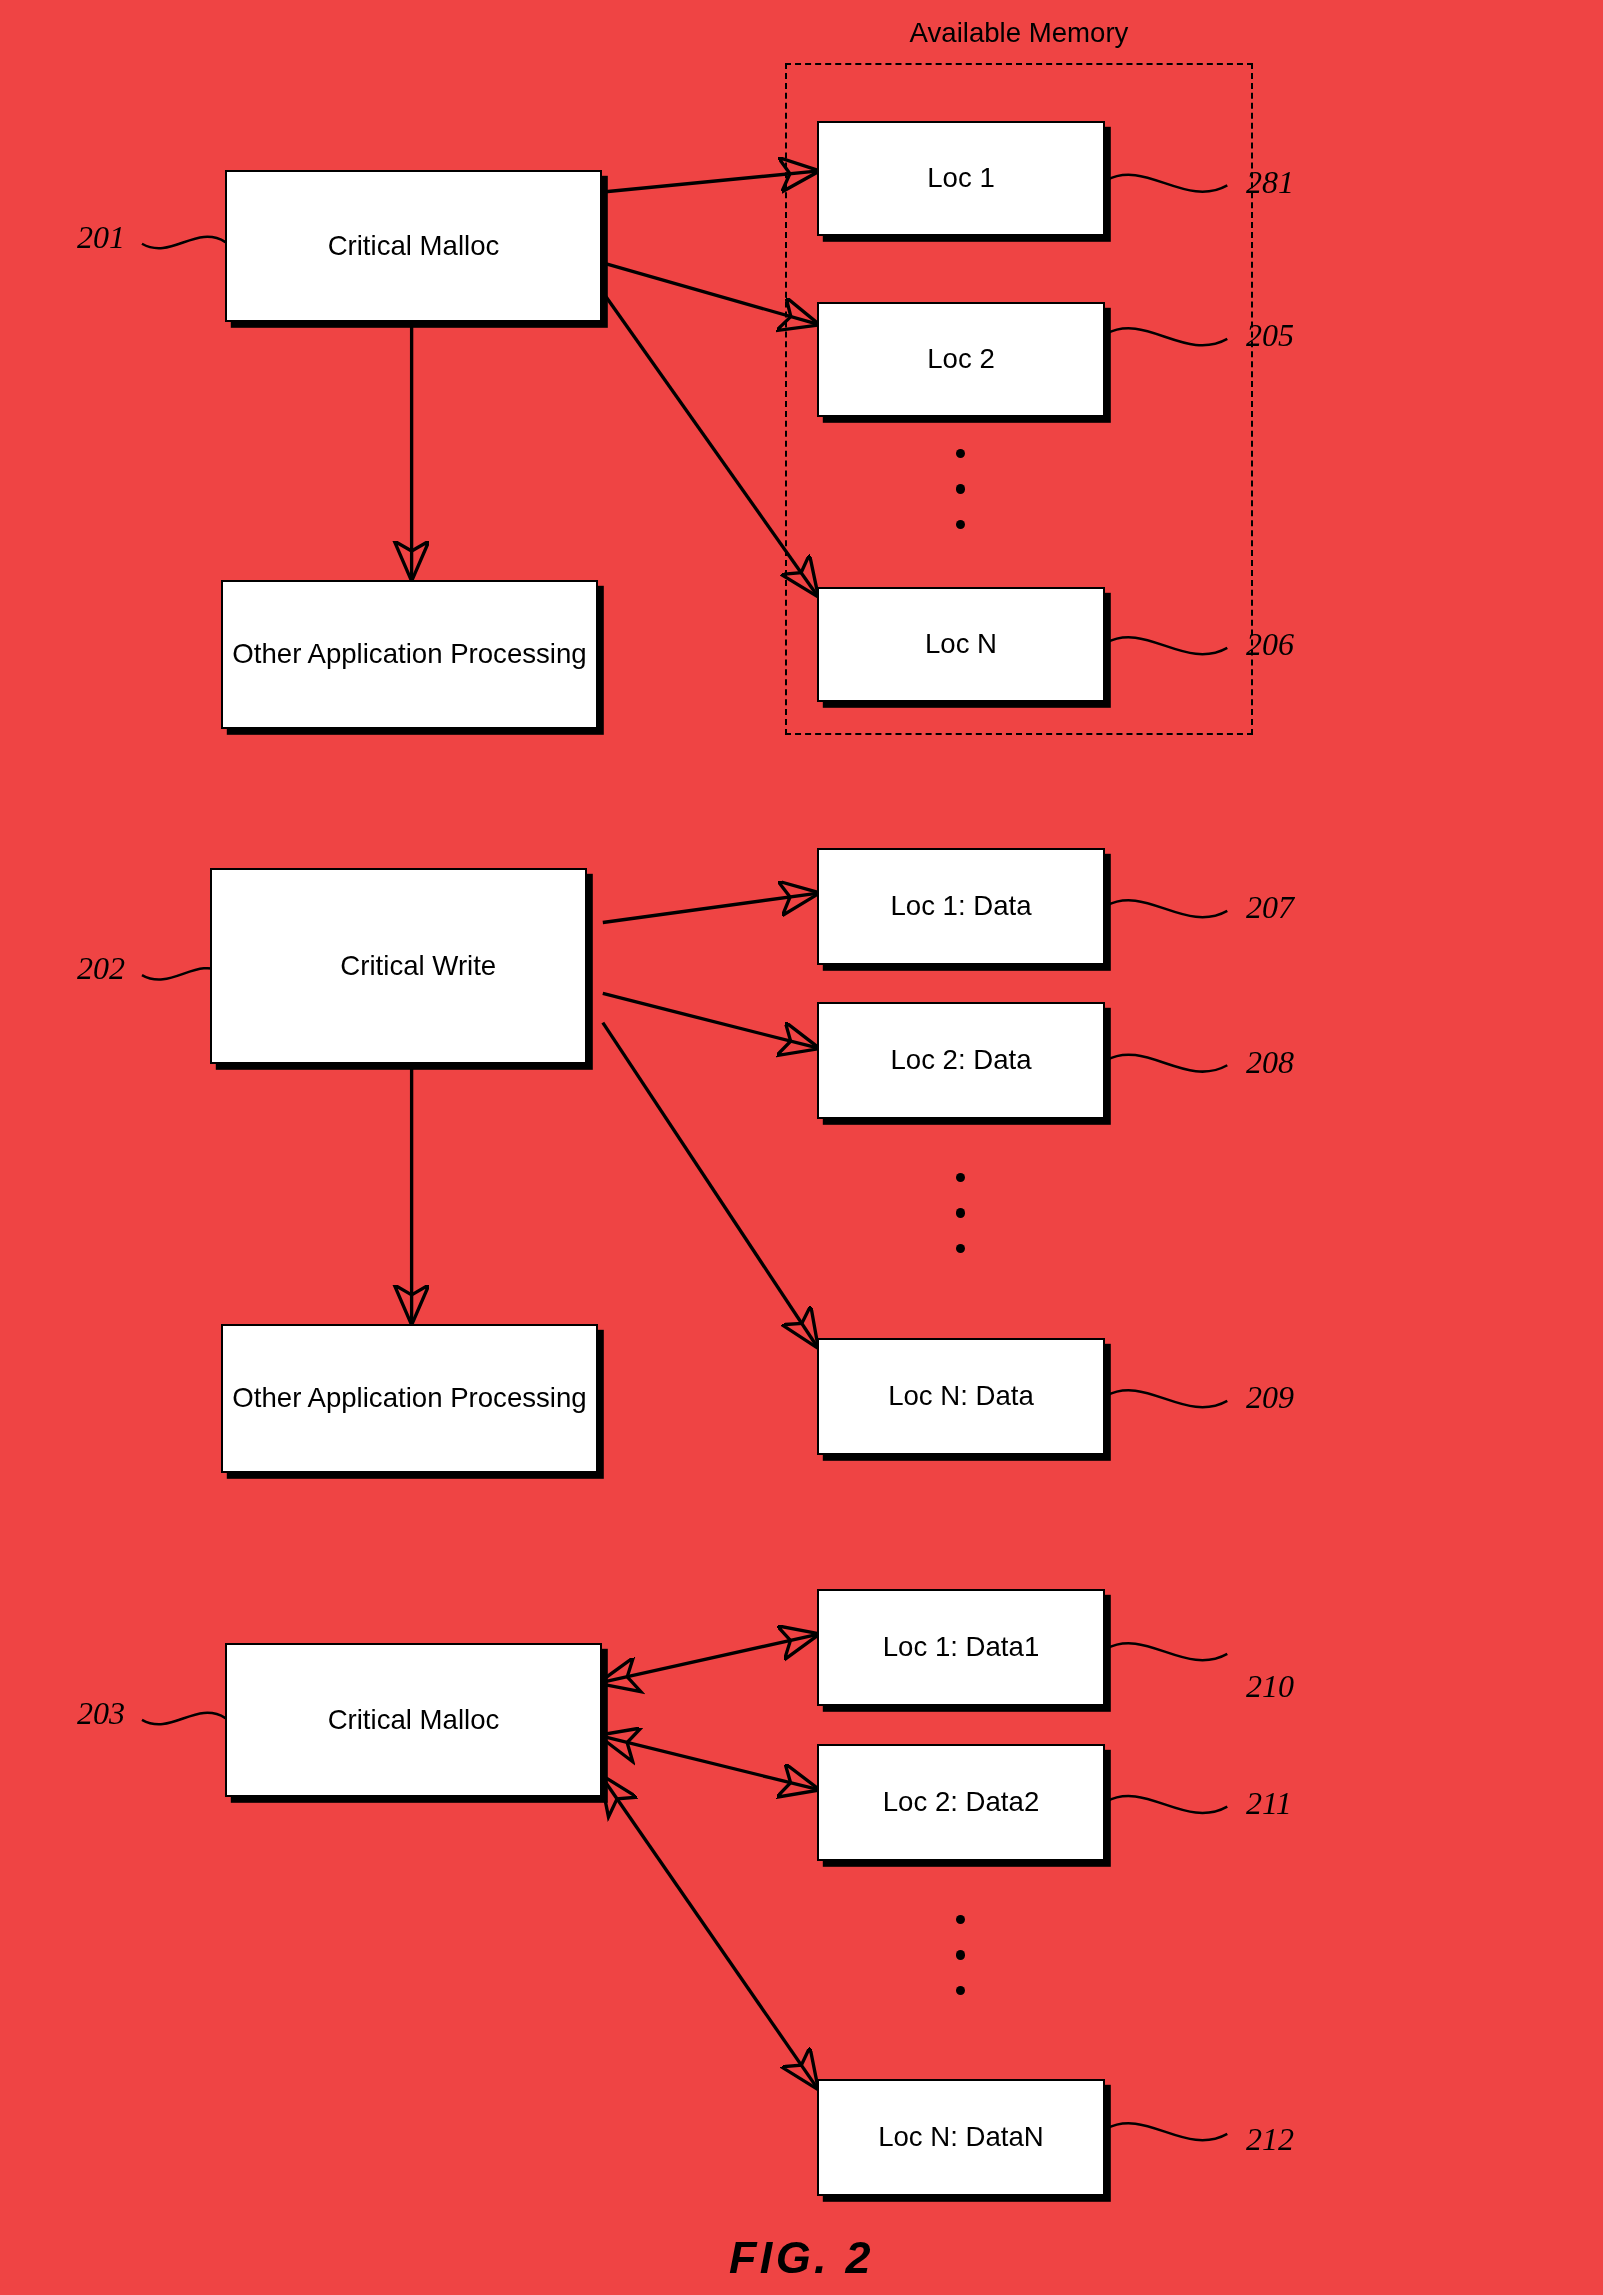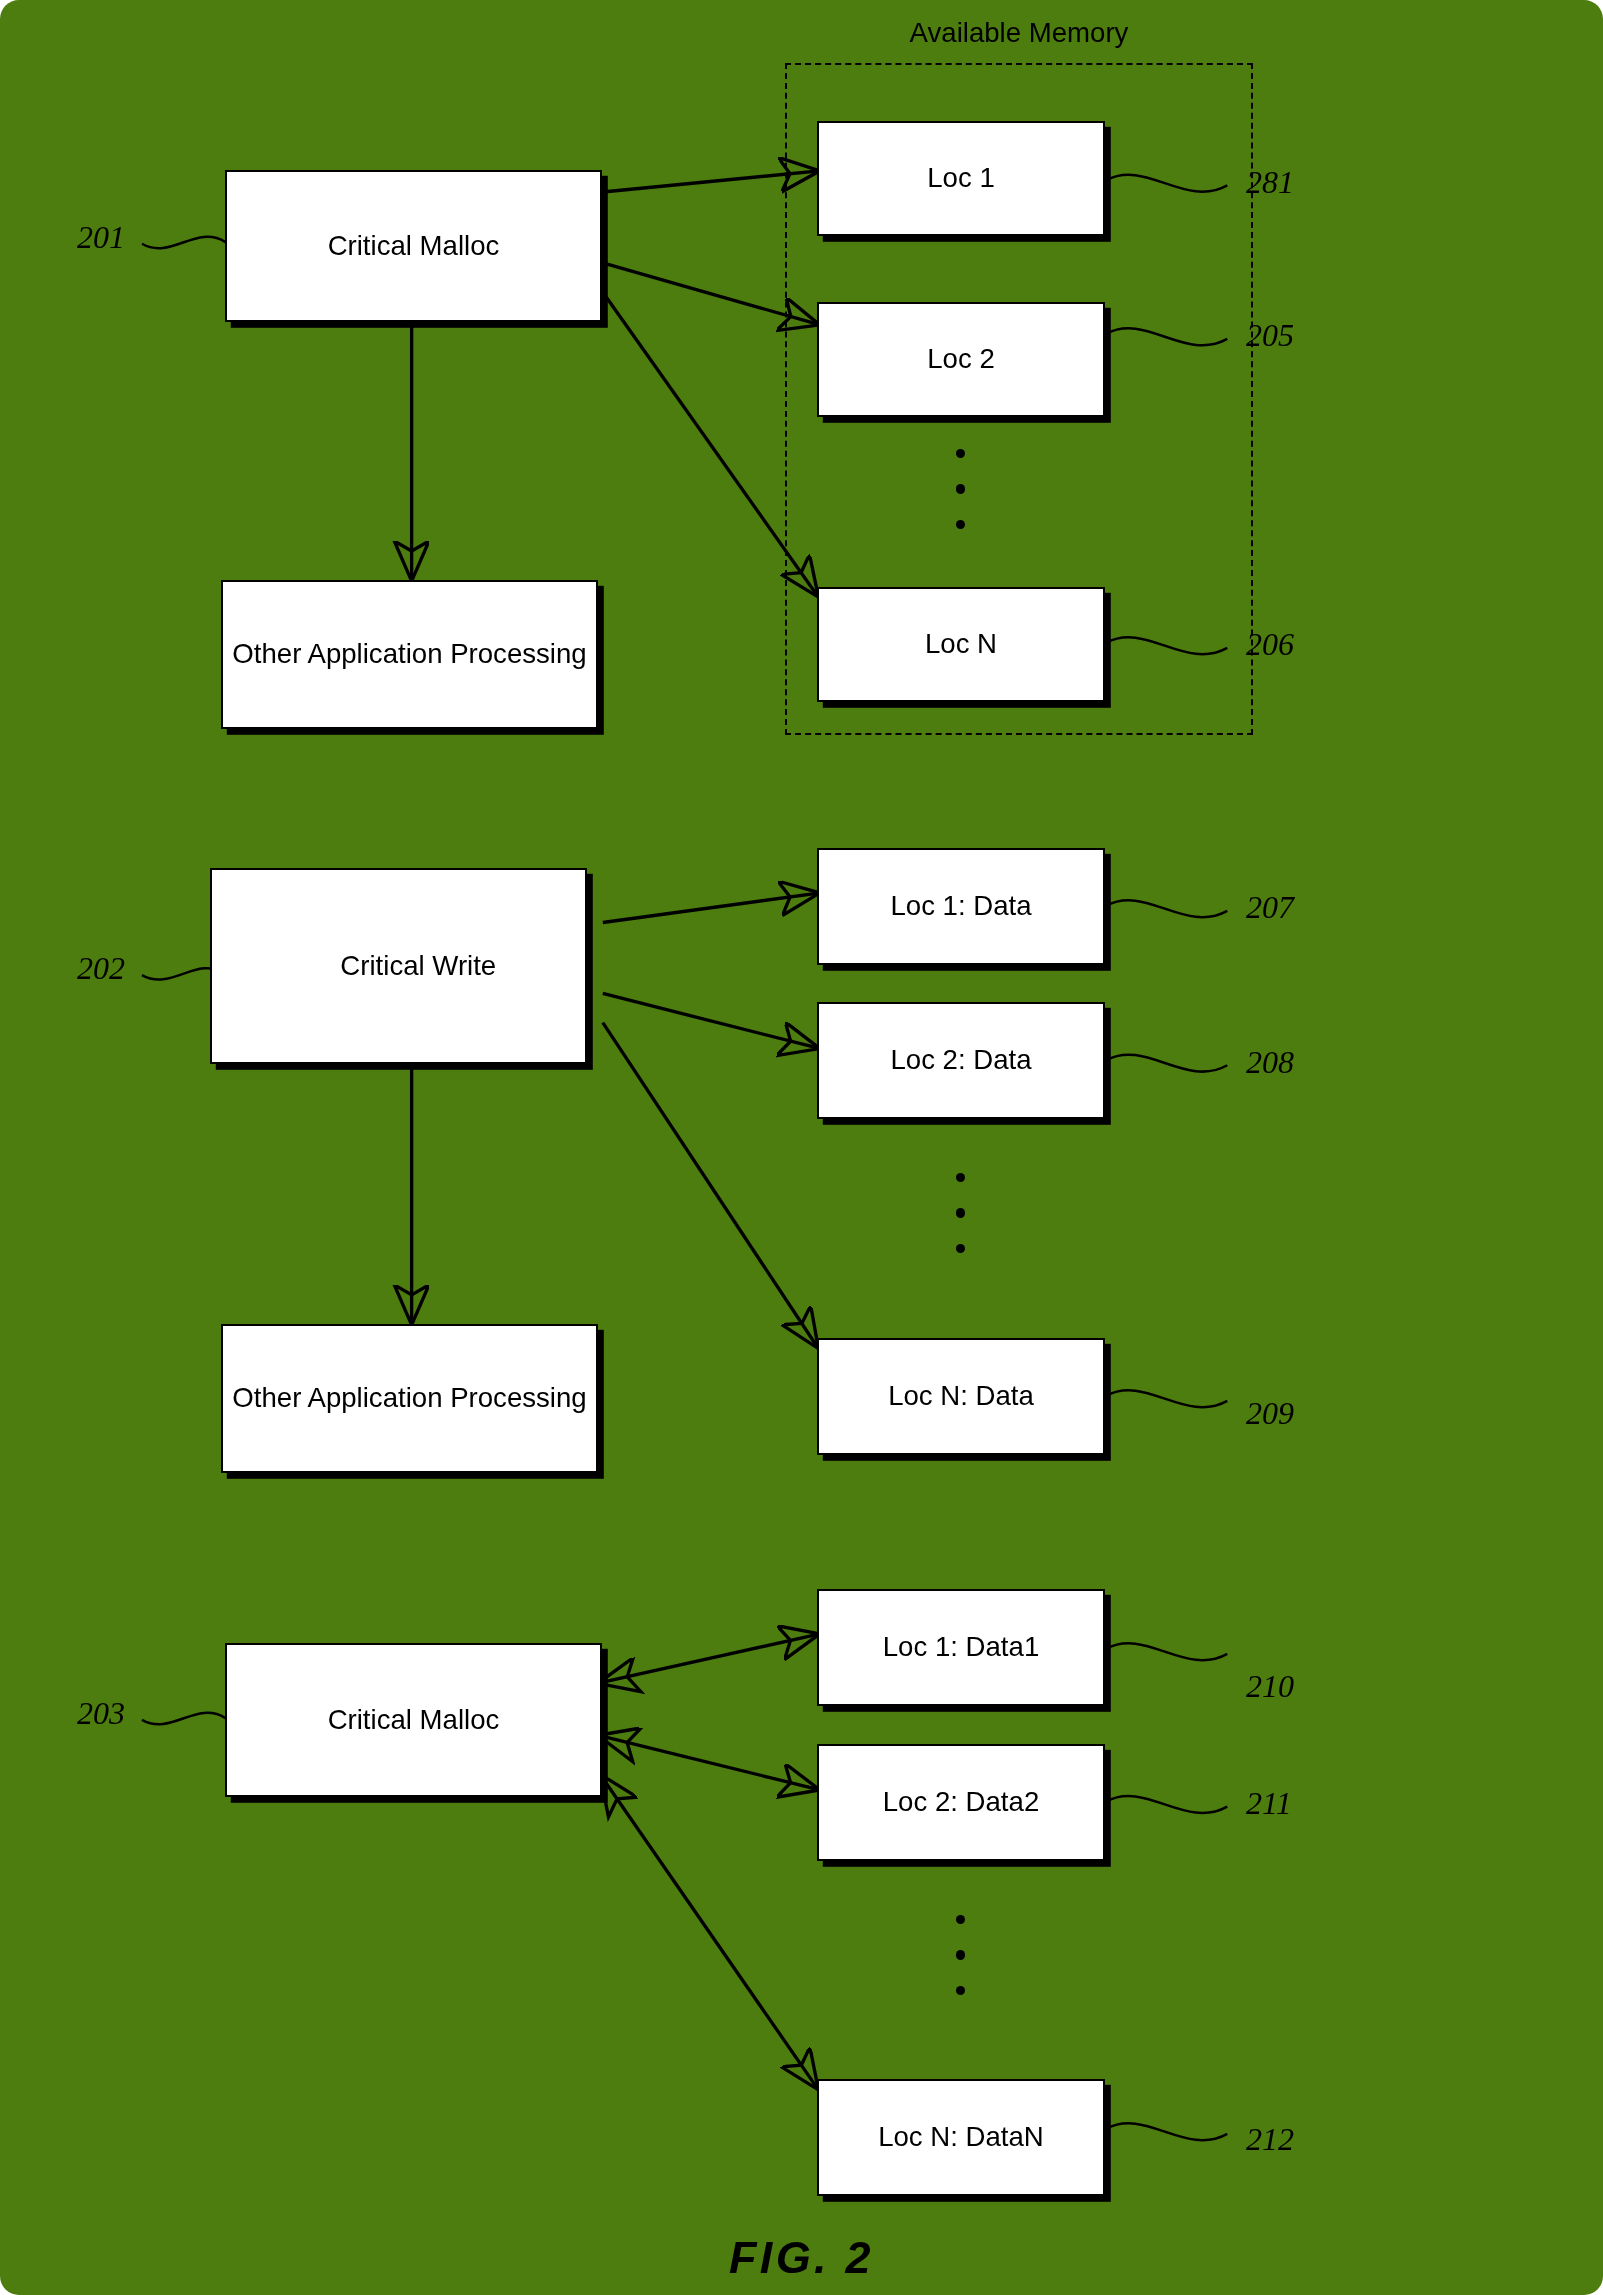--- a/index.html
+++ b/index.html
@@ -9,23 +9,22 @@
     background: #ffffff;
   }
   body {
     font-family: "Liberation Sans", sans-serif;
     color: #000000;
   }
   #figure-root {
     position: relative;
     width: 1603px;
     height: 2295px;
-    background: #4d7c0f;
+    background: #ef4444;
     overflow: hidden;
-    border-radius: 19px;
   }
 
   
   .box {
     position: absolute;
     box-sizing: border-box;
     background: #ffffff;
     border: 2.5px solid #000000;
     box-shadow: 5.8px 5.8px 0 0 #000000;
     display: flex;
@@ -192,21 +191,21 @@
   <div class="box" style="left:817px; top:1002px; width:288px; height:117px;">Loc 2: Data</div>
   <div class="ref" style="left:1246px; top:1044px;">208</div>
 
   <div class="ellipsis" style="left:956px; top:1173px; width:9.2px; height:80px;">
     <span></span>
     <span></span>
     <span></span>
   </div>
 
   <div class="box" style="left:817px; top:1338px; width:288px; height:117px;">Loc N: Data</div>
-  <div class="ref" style="left:1246px; top:1379px;margin-top:16px;">209</div>
+  <div class="ref" style="left:1246px; top:1379px;">209</div>
 
   <div class="ref" style="left:77px; top:1695px;">203</div>
 
   <div class="box" style="left:225px; top:1643px; width:377px; height:154px;">Critical Malloc</div>
 
   <div class="box" style="left:817px; top:1589px; width:288px; height:117px;">Loc 1: Data1</div>
   <div class="ref" style="left:1246px; top:1632px;margin-top:36px;">210</div>
 
   <div class="box" style="left:817px; top:1744px; width:288px; height:117px;">Loc 2: Data2</div>
   <div class="ref" style="left:1246px; top:1785px;">211</div>

